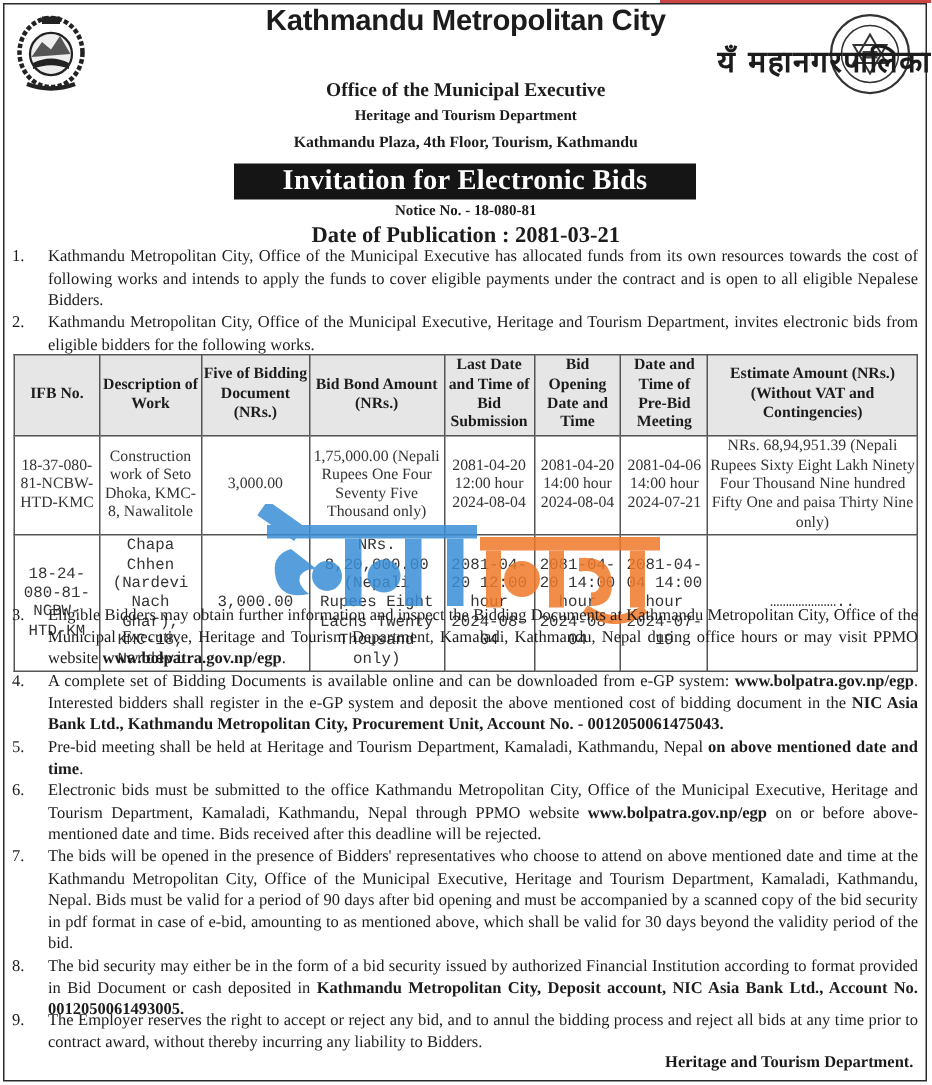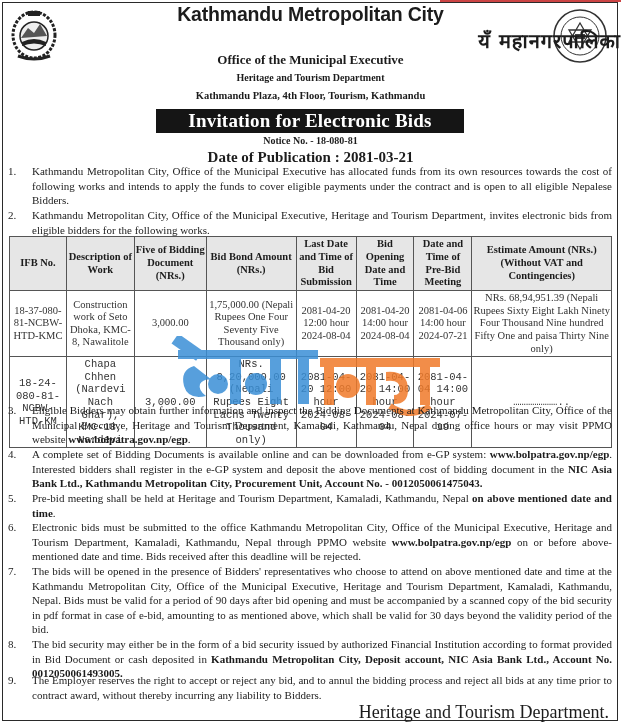--- a/index.html
+++ b/index.html
@@ -30,21 +30,21 @@
   .para .txt { margin-left: 24px; display: block; text-align: justify; }
   .para b { font-weight: bold; font-family: Liberation Serif, serif; }
   table.bids {
     position: absolute; top: 236px; left: 9px; width: 603px;
     border-collapse: collapse; font-size: 10.5px; line-height: 12.6px; text-align: center;
   }
   table.bids th, table.bids td { border: 1px solid #555; padding: 1px 1px; vertical-align: middle; }
   table.bids th { background: #e6e6e6; font-weight: bold; font-size: 10.5px; line-height: 12.8px; }
   table.bids td { color: #333; }
   .watermark { position: absolute; left: 170px; top: 336px; width: 280px; height: 80px; pointer-events: none; opacity: 0.85; }
-  .signature { position: absolute; right: 12px; top: 702px; font-size: 18px; font-weight: normal; }
+  .signature { position: absolute; right: 12px; top: 702px; font-size: 11px; font-weight: bold; }
 </style>
 </head>
 <body>
 
 <div class="red-line"></div>
 <div class="page"></div>
 
 <svg class="logo-left" viewBox="0 0 48 54">
   <ellipse cx="24" cy="27" rx="21" ry="23" fill="none" stroke="#222" stroke-width="3" stroke-dasharray="3 1.5"></ellipse>
   <circle cx="24" cy="28" r="14" fill="#eee" stroke="#222" stroke-width="1.5"></circle>

